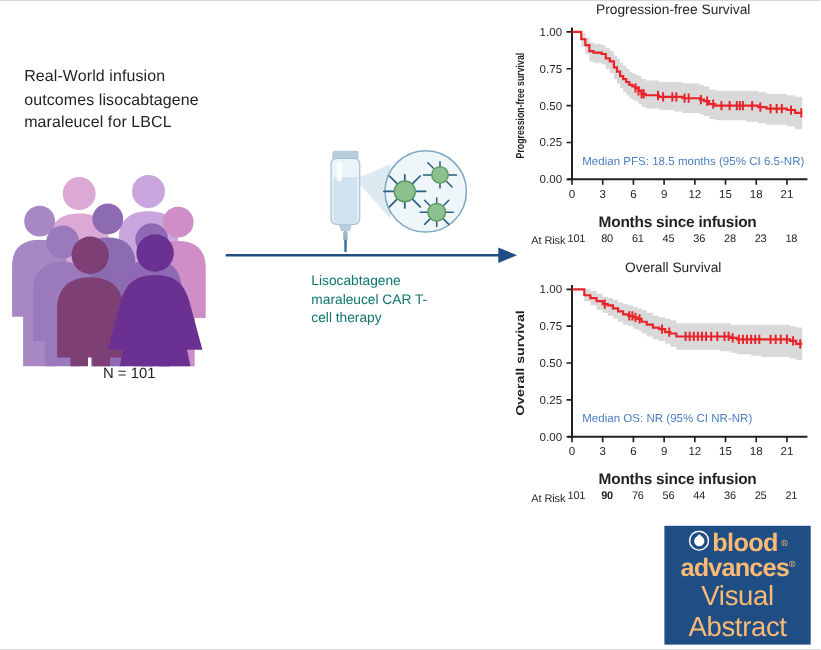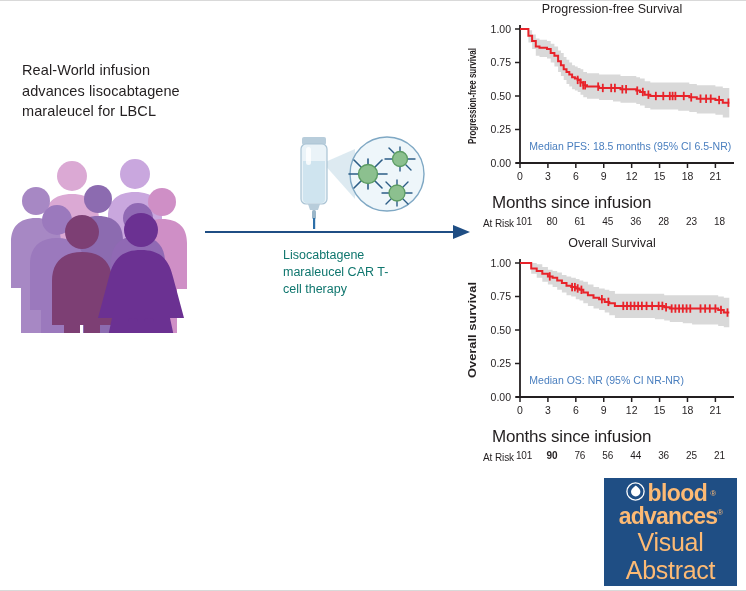--- a/index.html
+++ b/index.html
@@ -91,23 +91,23 @@
     padding-left: 22px;
   }
   .plot-area {
     position: relative;
     width: 278px;
     height: 178px;
   }
   .plot-area svg { display: block; }
 
   .axis-caption {
-    text-align: left;
-    font-size: 17px;
-    font-weight: normal;
+    text-align: center;
+    font-size: 14px;
+    font-weight: bold;
     color: #231f20;
     margin-top: -2px;
     padding-left: 30px;
     letter-spacing: -0.2px;
   }
   .atrisk-row {
     display: flex;
     align-items: center;
     margin-top: 3px;
     font-size: 10px;
@@ -184,21 +184,21 @@
 </head>
 <body>
 
 <div id="page">
 
   <div id="frame-top"></div>
   <div id="frame-bottom"></div>
 
   <div id="headline">
     <div>Real-World infusion</div>
-    <div>advances lisocabtagene</div>
+    <div>outcomes lisocabtagene</div>
     <div>maraleucel for LBCL</div>
   </div>
 
   <div id="people-wrap">
     <svg width="215" height="175" viewBox="0 0 215 175" xmlns="http://www.w3.org/2000/svg">
 
       <g fill="#dba9d4">
         <circle cx="62" cy="18" r="15"></circle>
         <path d="M62 36c-18 0-27 9-27 25v48h11v55h32v-55h11V61c0-16-9-25-27-25z"></path>
       </g>
@@ -236,20 +236,21 @@
 
       <g fill="#6b3192">
         <circle cx="131" cy="72" r="17"></circle>
         <path d="M131 92c-20 0-28 10-32 27l-11 41h14l-6 28h70l-6-28h14l-11-41c-4-17-12-27-32-27z"></path>
         <rect x="118" y="160" width="10" height="38" rx="4"></rect>
         <rect x="134" y="160" width="10" height="38" rx="4"></rect>
       </g>
     </svg>
   </div>
 
+  <div id="n-label">N = 101</div>
 
   <div id="arrow-wrap">
     <svg width="265" height="20" viewBox="0 0 265 20" xmlns="http://www.w3.org/2000/svg">
       <line x1="0" y1="10" x2="250" y2="10" stroke="#1f4e84" stroke-width="2.2"></line>
       <path d="M248 3 L265 10 L248 17 Z" fill="#1f4e84"></path>
     </svg>
   </div>
 
   <div id="therapy-graphic">
     <svg width="135" height="100" viewBox="0 0 135 100" xmlns="http://www.w3.org/2000/svg">

